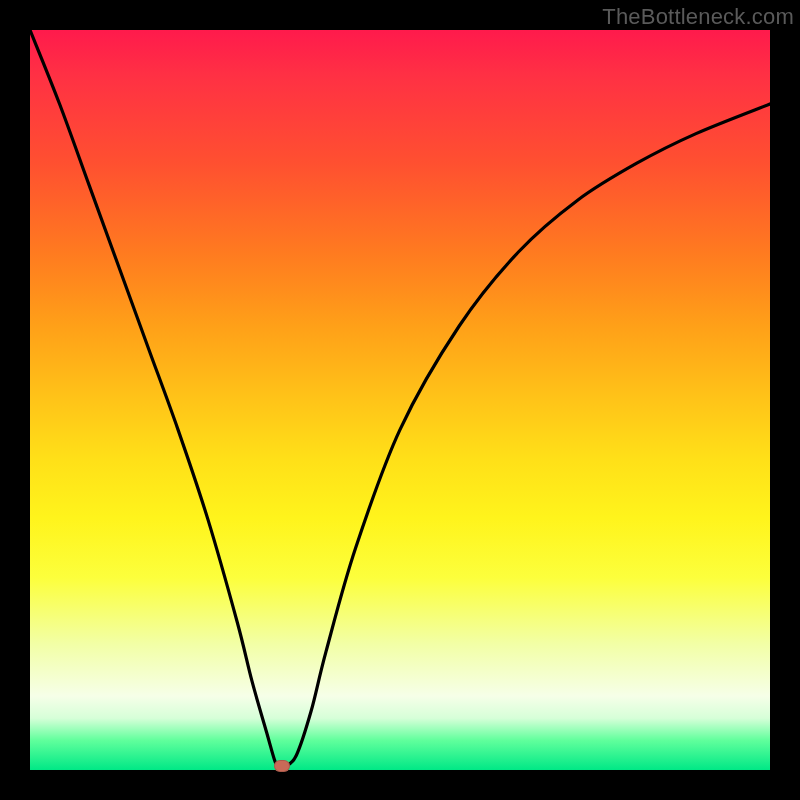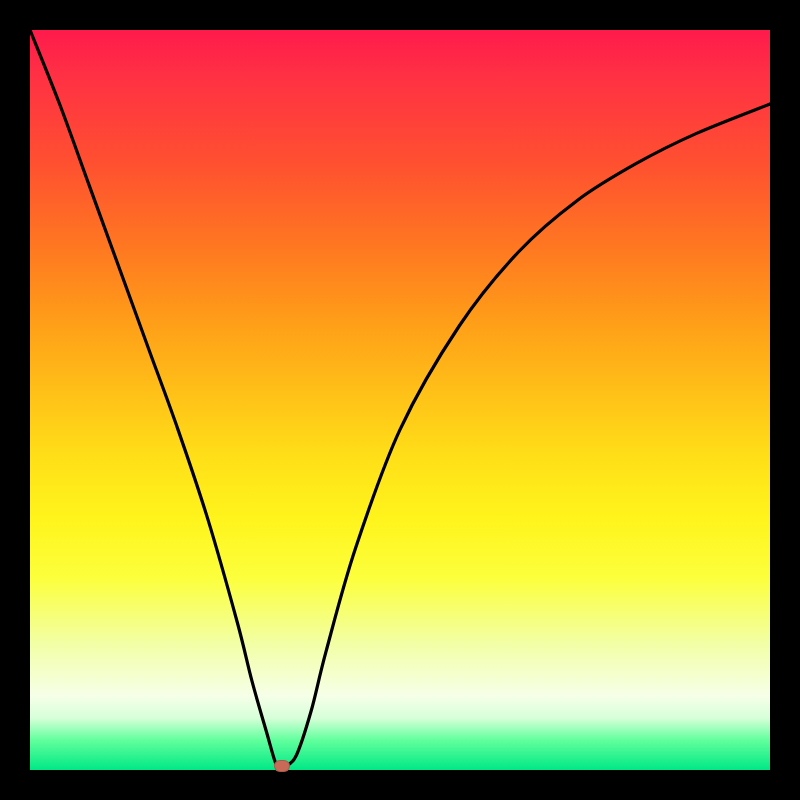--- a/index.html
+++ b/index.html
@@ -29,13 +29,14 @@
 
 <div class="frame">
   <div class="plot"></div>
 
   <svg class="curve" viewBox="0 0 740 740" preserveAspectRatio="none">
     <path id="curvePath" fill="none" stroke="#000" stroke-width="3.2" stroke-linecap="round" d="M0,0 C4.933333333333334,12.333333333333334 19.733333333333334,48.10000000000001 29.6,74 C39.46666666666667,99.89999999999999 49.333333333333336,128.26666666666665 59.2,155.39999999999998 C69.06666666666666,182.5333333333333 78.93333333333334,209.6666666666666 88.8,236.79999999999995 C98.66666666666666,263.9333333333333 108.53333333333333,291.0666666666667 118.4,318.20000000000005 C128.26666666666668,345.33333333333337 138.13333333333333,371.2333333333333 148,399.59999999999997 C157.86666666666667,427.96666666666664 167.73333333333332,456.3333333333333 177.6,488.4 C187.46666666666667,520.4666666666667 199.8,564.8666666666667 207.20000000000002,592 C214.60000000000002,619.1333333333333 217.06666666666666,632.7 222,651.2 C226.93333333333334,669.7 233.10000000000002,690.05 236.8,703 C240.5,715.95 242.35000000000002,723.35 244.20000000000002,728.9 C246.05,734.4499999999999 246.05,735.0666666666666 247.9,736.3 C249.75,737.5333333333333 252.21666666666664,738.15 255.29999999999998,736.3 C258.3833333333333,734.4499999999999 262.0833333333333,734.45 266.4,725.2 C270.71666666666664,715.95 276.26666666666665,698.0666666666666 281.2,680.8 C286.1333333333333,663.5333333333333 288.6,648.7333333333333 296,621.6 C303.4,594.4666666666667 313.2666666666667,555 325.6,518 C337.93333333333334,481 352.73333333333335,436.59999999999997 370,399.59999999999997 C387.26666666666665,362.59999999999997 409.46666666666664,325.6 429.2,296 C448.93333333333334,266.4 468.6666666666667,242.96666666666667 488.40000000000003,222 C508.1333333333334,201.03333333333333 527.8666666666667,184.99999999999991 547.6,170.19999999999993 C567.3333333333334,155.39999999999995 587.0666666666666,144.30000000000004 606.8,133.20000000000005 C626.5333333333333,122.10000000000007 643.8,113.4666666666667 666,103.60000000000002 C688.2,93.73333333333335 727.6666666666666,78.93333333333334 740,74"></path>
   </svg>
 
   <div id="dot" class="dot" style="left: 273.6px; top: 760.3px; background: rgb(200, 106, 88);"></div>
 
+  <div class="watermark">TheBottleneck.com</div>
 </div>
 
 </body></html>

